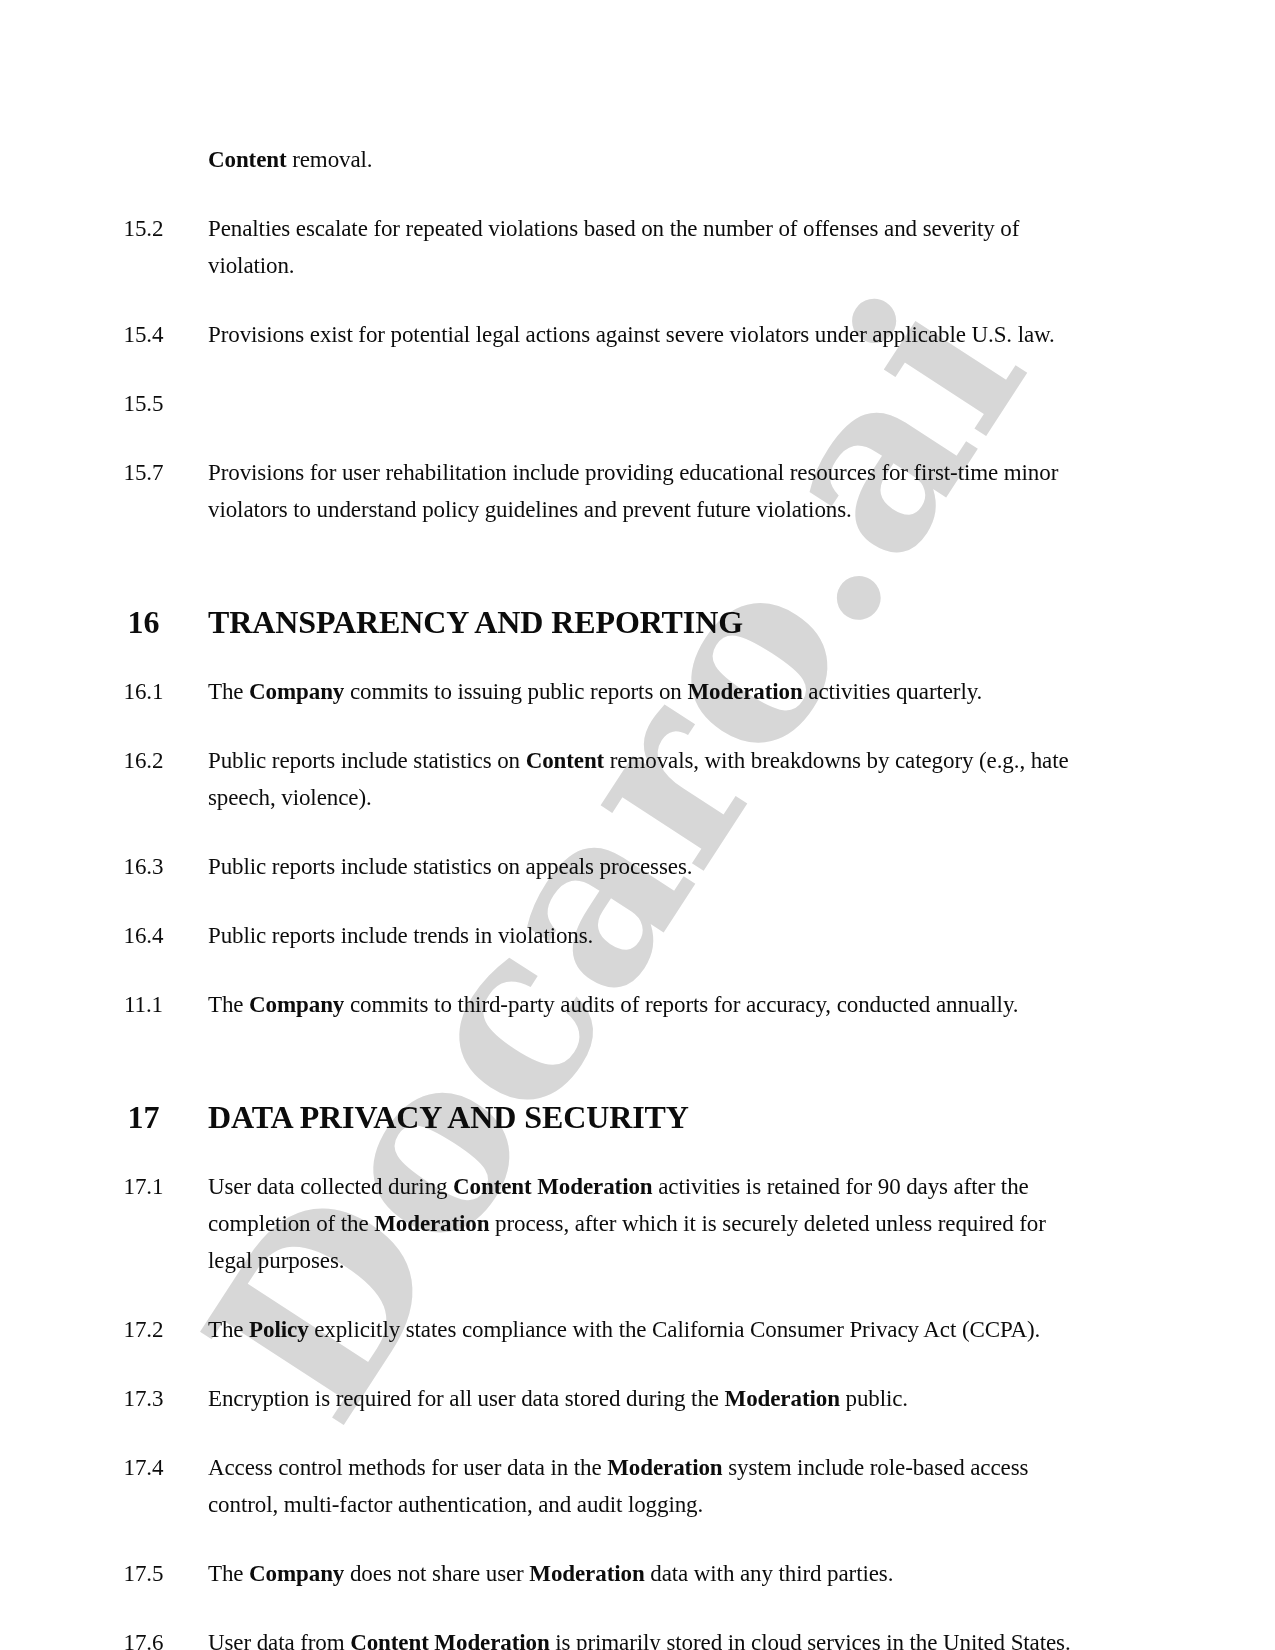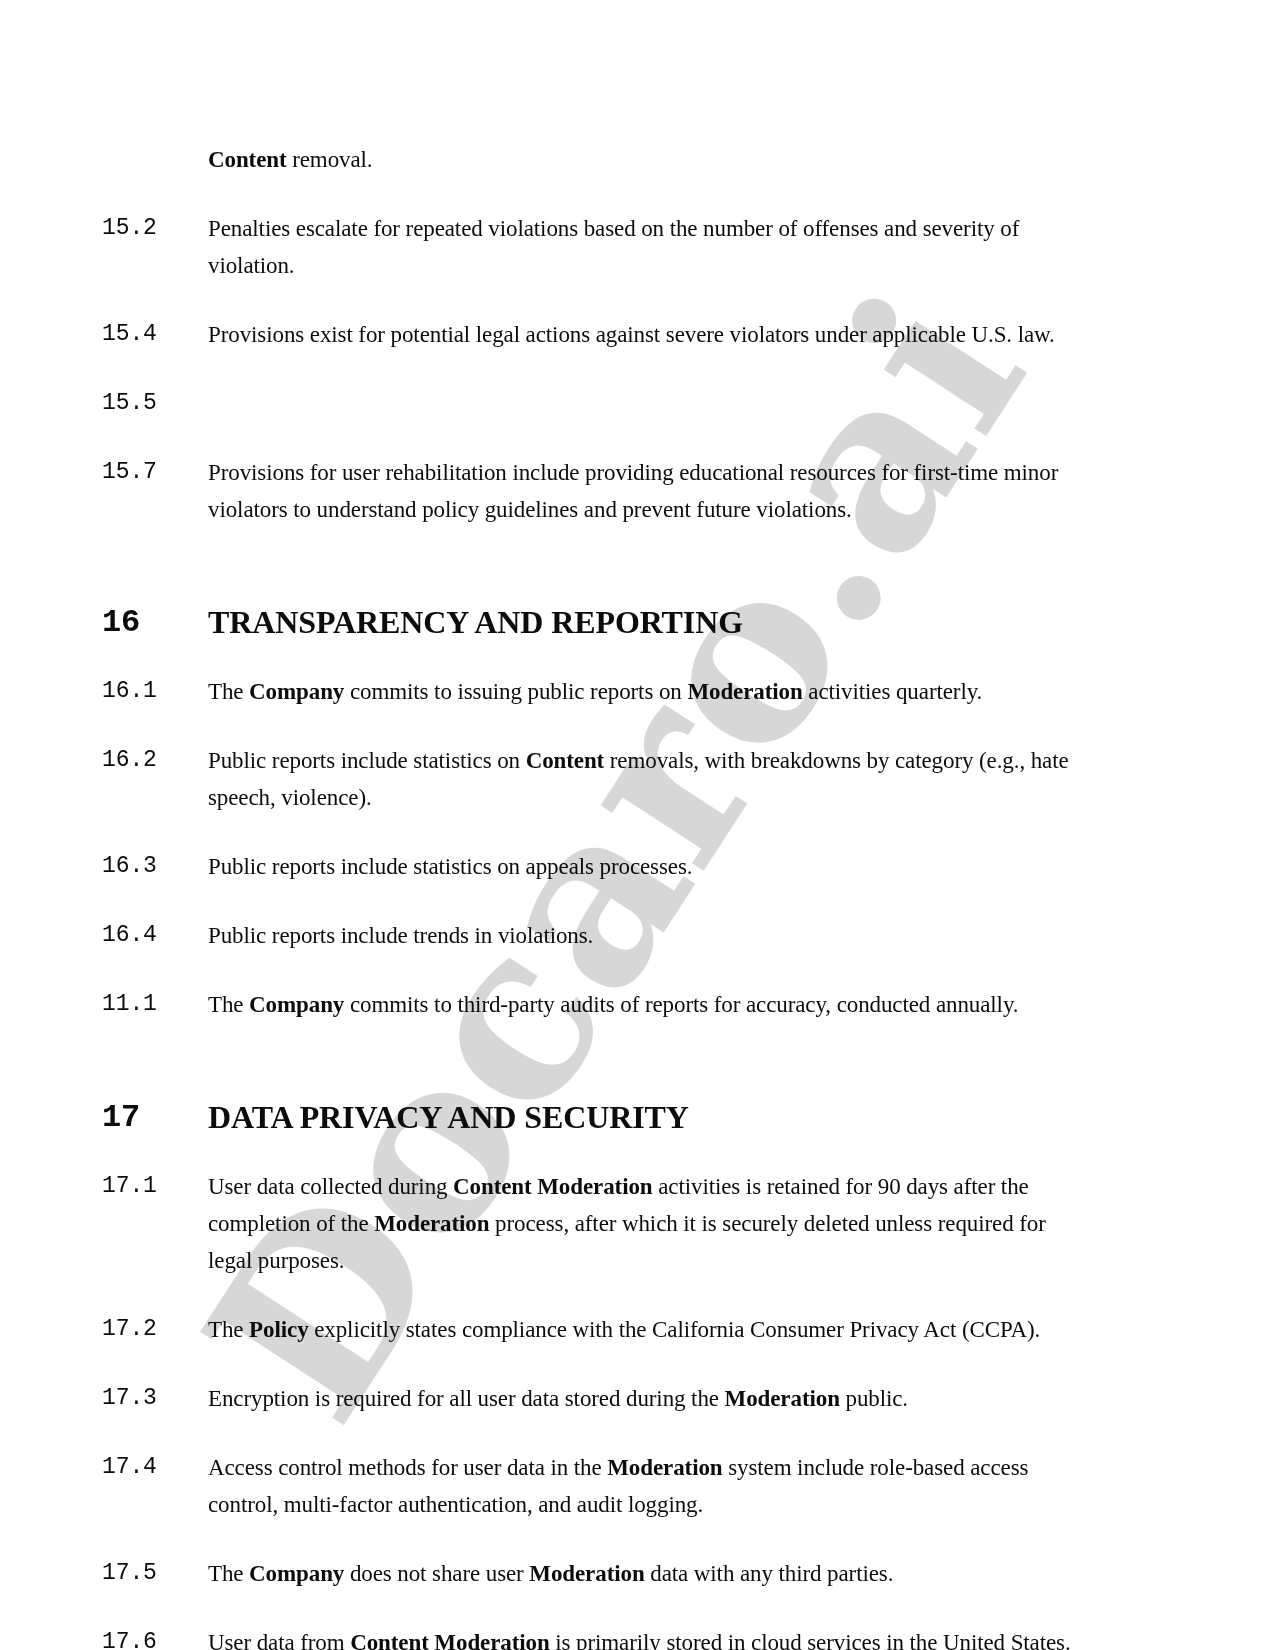--- a/index.html
+++ b/index.html
@@ -44,22 +44,21 @@
   }
   .row.heading {
     margin-top:76px;
     margin-bottom:14px;
     font-weight:bold;
     font-size:32px;
   }
   .num {
     flex:none;
     width:83px;
-    text-align:left;
-    font-family:Liberation Mono, monospace;
+    text-align:center;
   }
   .txt {
     margin-left:23px;
     white-space:pre-line;
   }
   b { font-weight:bold; }
 </style>
 </head>
 <body style="color: rgb(12, 12, 12);">
 

